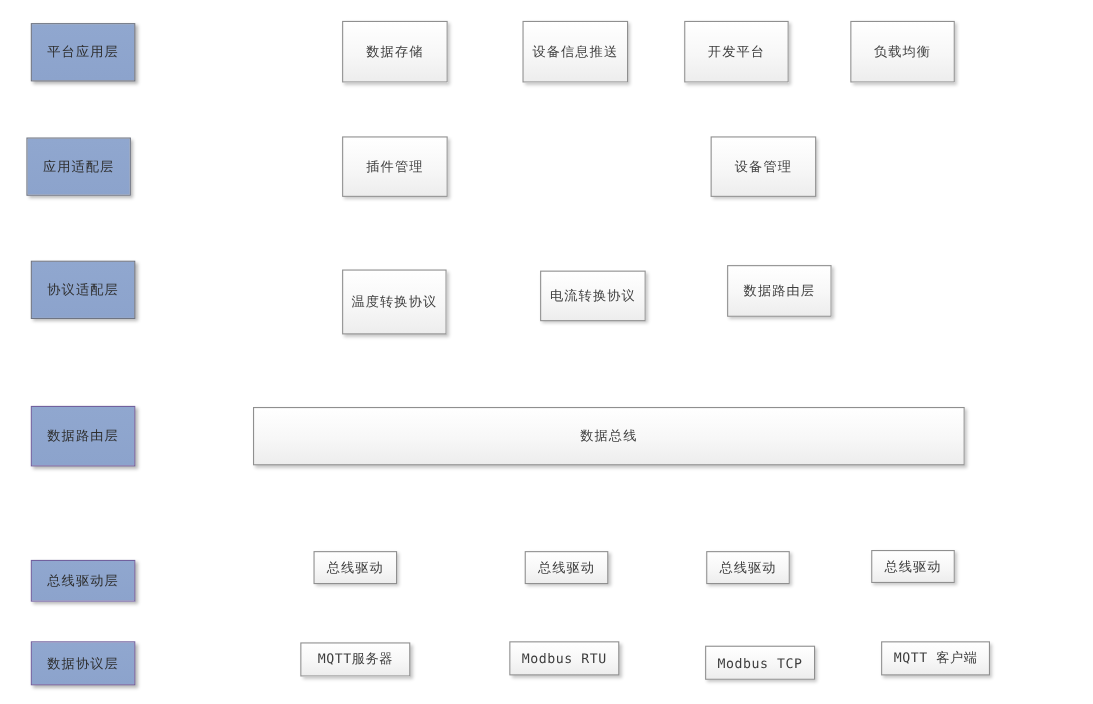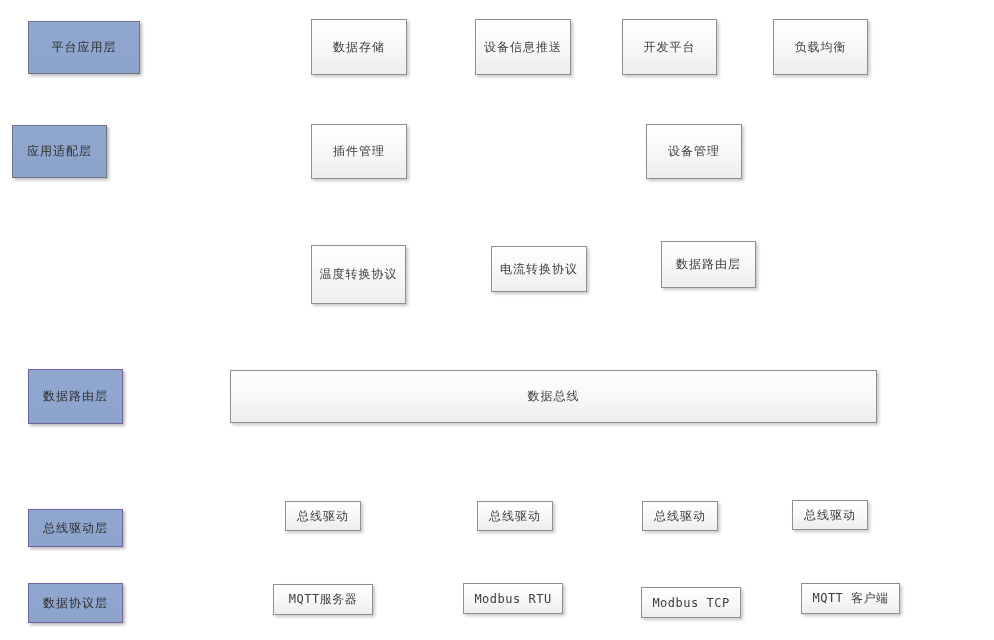--- a/index.html
+++ b/index.html
@@ -44,24 +44,25 @@
   .mono {
     font-family: "DejaVu Sans Mono", "Liberation Mono", "DejaVu Sans", monospace;
     letter-spacing: 0.5px;
   }
 </style>
 </head>
 <body>
 
 <div class="canvas">
 
-  <div class="box layer" style="left:28px; top:21px;  width:112px; height:53px;">平台应用层</div>
+  <div class="box layer" style="left:28px; top:21px;  width:95px; height:53px;">平台应用层</div>
 
-  <div class="box layer" style="left:12px; top:125px; width:95px; height:53px;">应用适配层</div>
+  <div class="box layer" style="left:24px; top:125px; width:95px; height:53px;">应用适配层</div>
 
+  <div class="box layer" style="left:28px; top:237px; width:95px; height:53px;">协议适配层</div>
 
   <div class="box layer purple-border" style="left:28px; top:369px; width:95px; height:55px;">数据路由层</div>
 
   <div class="box layer purple-border" style="left:28px; top:509px; width:95px; height:38px;">总线驱动层</div>
 
   <div class="box layer purple-border" style="left:28px; top:583px; width:95px; height:40px;">数据协议层</div>
 
   <div class="box node" style="left:311px; top:19px; width:96px; height:56px;text-align:right;">数据存储</div>
 
   <div class="box node" style="left:475px; top:19px; width:96px; height:56px;">设备信息推送</div>

